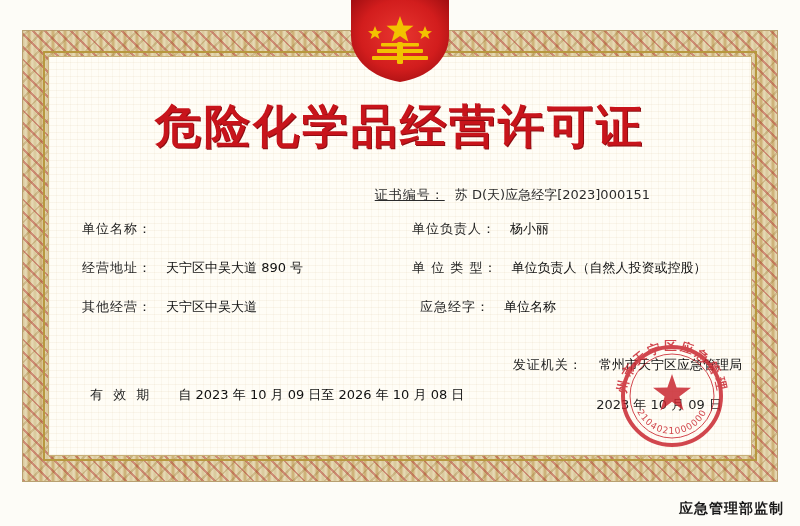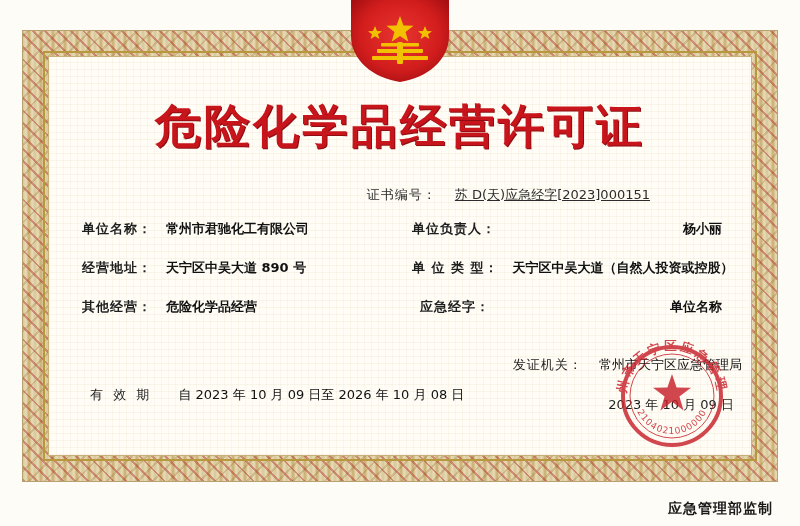--- a/index.html
+++ b/index.html
@@ -104,44 +104,43 @@
   
   .cert-no {
     position: absolute;
     right: 150px;
     top: 186px;
     font-size: 13px;
     color: #2c2c2c;
     white-space: nowrap;
     z-index: 4;
   }
-  .cert-no .label { letter-spacing: 1px; }
-  .cert-no .value { margin-left: 14px; text-decoration: underline; }
+  .cert-no .label { letter-spacing: 1px; text-decoration: underline; }
+  .cert-no .value { margin-left: 6px; }
 
   
   .fields {
     position: absolute;
     left: 82px;
     top: 220px;
     width: 640px;
     z-index: 4;
     font-size: 13px;
     color: #1f1f1f;
-    font-weight: bold;
   }
   .frow {
     display: flex;
     margin-bottom: 21px;
   }
   .cell {
     display: flex;
     align-items: baseline;
   }
   .cell.left  { width: 330px; }
-  .cell.right { width: 310px; justify-content: space-between; }
+  .cell.right { width: 310px; }
   .flabel {
     flex: 0 0 auto;
     letter-spacing: 1px;
     color: #1f1f1f;
   }
   .fvalue {
     margin-left: 14px;
     color: #111;
     white-space: nowrap;
   }
@@ -168,39 +167,39 @@
     font-size: 13px;
     color: #1f1f1f;
     text-align: right;
     z-index: 4;
   }
   .issuer .row1 { white-space: nowrap; }
   .issuer .row1 .flabel { letter-spacing: 1px; text-align: center; }
   .issuer .row1 .fvalue { margin-left: 12px; }
   .issuer .row2 {
     margin-top: 22px;
-    margin-right: 8px;
+    margin-right: 20px;
     white-space: nowrap;
   }
 
   
   .seal {
     position: absolute;
     right: 62px;
     top: 330px;
     width: 132px;
     height: 132px;
     z-index: 6;
     opacity: 0.82;
   }
 
   
   .footer {
     position: absolute;
-    right: 27px;
+    right: 16px;
     bottom: 8px;
     font-size: 14px;
     font-weight: bold;
     color: #1a1a1a;
     letter-spacing: 1px;
   }
 </style>
 </head>
 <body>
 
@@ -238,43 +237,42 @@
   <div class="cert-no">
     <span class="label">证书编号：</span>
     <span class="value">苏 D(天)应急经字[2023]000151</span>
   </div>
 
   <div class="fields">
 
     <div class="frow">
       <div class="cell left">
         <span class="flabel">单位名称：</span>
-        <span class="fvalue">常州市君驰化工有限公司</span>
       </div>
       <div class="cell right">
         <span class="flabel">单位负责人：</span>
         <span class="fvalue">杨小丽</span>
       </div>
     </div>
 
     <div class="frow">
       <div class="cell left">
         <span class="flabel">经营地址：</span>
         <span class="fvalue">天宁区中吴大道 890 号</span>
       </div>
       <div class="cell right">
         <span class="flabel">单 位 类 型：</span>
-        <span class="fvalue">天宁区中吴大道（自然人投资或控股）</span>
+        <span class="fvalue">单位负责人（自然人投资或控股）</span>
       </div>
     </div>
 
     <div class="frow">
       <div class="cell left">
         <span class="flabel">其他经营：</span>
-        <span class="fvalue">危险化学品经营</span>
+        <span class="fvalue">天宁区中吴大道</span>
       </div>
       <div class="cell right">
         <span class="flabel">应急经字：</span>
         <span class="fvalue">单位名称</span>
       </div>
     </div>
 
   </div>
 
   <div class="validity">

